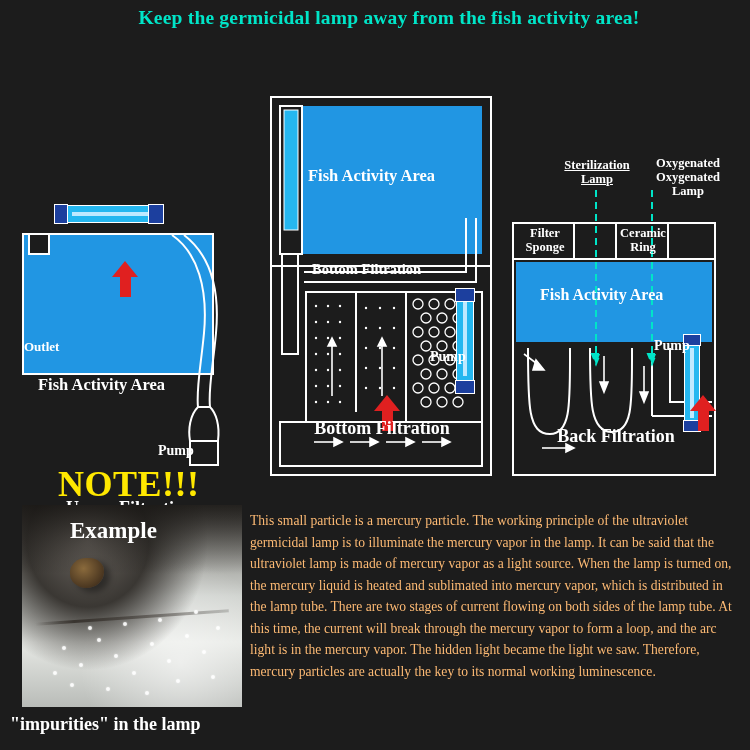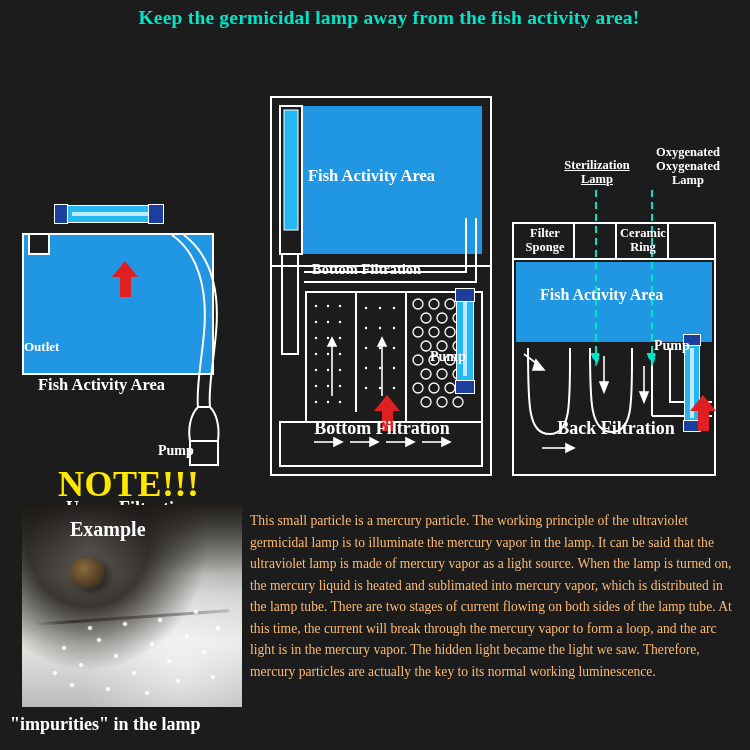--- a/index.html
+++ b/index.html
@@ -108,21 +108,21 @@
   #example-photo .dots { position: absolute; inset: 0; }
   #example-photo .dots i {
     position: absolute; width: 4px; height: 4px; border-radius: 50%;
     background: rgba(255,255,255,.92); box-shadow: 0 0 2px rgba(255,255,255,.6);
   }
   #example-photo .shadow-top {
     position: absolute; left: 0; top: 0; width: 100%; height: 34%;
     background: linear-gradient(180deg, rgba(20,18,16,.78), rgba(20,18,16,0));
   }
   #example-label {
-    position: absolute; left: 70px; top: 518px; color: #ffffff; font-weight: bold; font-size: 20px;
+    position: absolute; left: 70px; top: 518px; color: #ffffff; font-weight: bold; font-size: 23px;
   }
   #impurities-caption {
     position: absolute; left: 10px; top: 714px; color: #ffffff; font-weight: bold; font-size: 18px;
   }
   #note-body {
     position: absolute; left: 250px; top: 510px; width: 492px;
     color: #fdba74; font-size: 13.6px; line-height: 21.5px; text-align: left;
   }
 </style>
 </head>
@@ -339,35 +339,35 @@
         <span>Sponge</span>
       </div>
       <div class="tiny-lbl" style="left:104px; top:110px; width:54px;">
         <span>Ceramic</span><br>
         <span>Ring</span>
       </div>
       <div class="tiny-lbl" style="left:30px; top:42px; width:110px;text-decoration:underline;">
         <span>Sterilization</span><br>
         <span>Lamp</span>
       </div>
-      <div class="tiny-lbl" style="left:126px; top:29px; width:100px;font-family:Liberation Serif, serif;">
+      <div class="tiny-lbl" style="left:126px; top:40px; width:100px;font-family:Liberation Serif, serif;">
         <span>Oxygenated</span><br>
         <span>Oxygenated</span><br>
         <span>Lamp</span>
       </div>
 
       <div class="lbl lbl-fish">Fish Activity Area</div>
       <div class="lbl lbl-pump">Pump</div>
     </div>
 
     <div class="red-arrow-up" style="left:690px; top:307px;">
       <div class="head"></div>
         <div class="stem"></div>
     </div>
-    <div class="caption" style="left:505px; top:330px; width:222px;">Back Filtration</div>
+    <div class="caption" style="left:505px; top:338px; width:222px;">Back Filtration</div>
   </div>
 
   <div id="note-title">NOTE!!!</div>
 
   <div id="example-photo">
     <div class="glass"></div>
     <div class="shadow-top"></div>
     <div class="blob"></div>
     <div class="crack"></div>
     <div class="dots">

